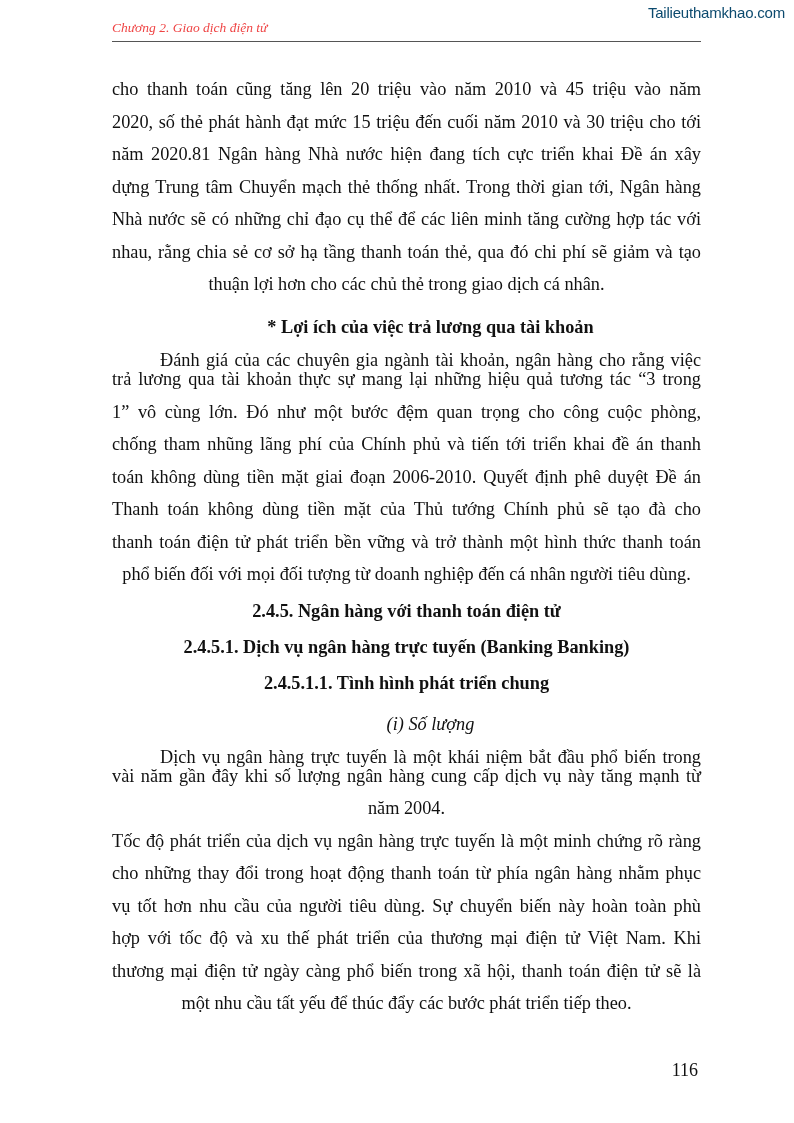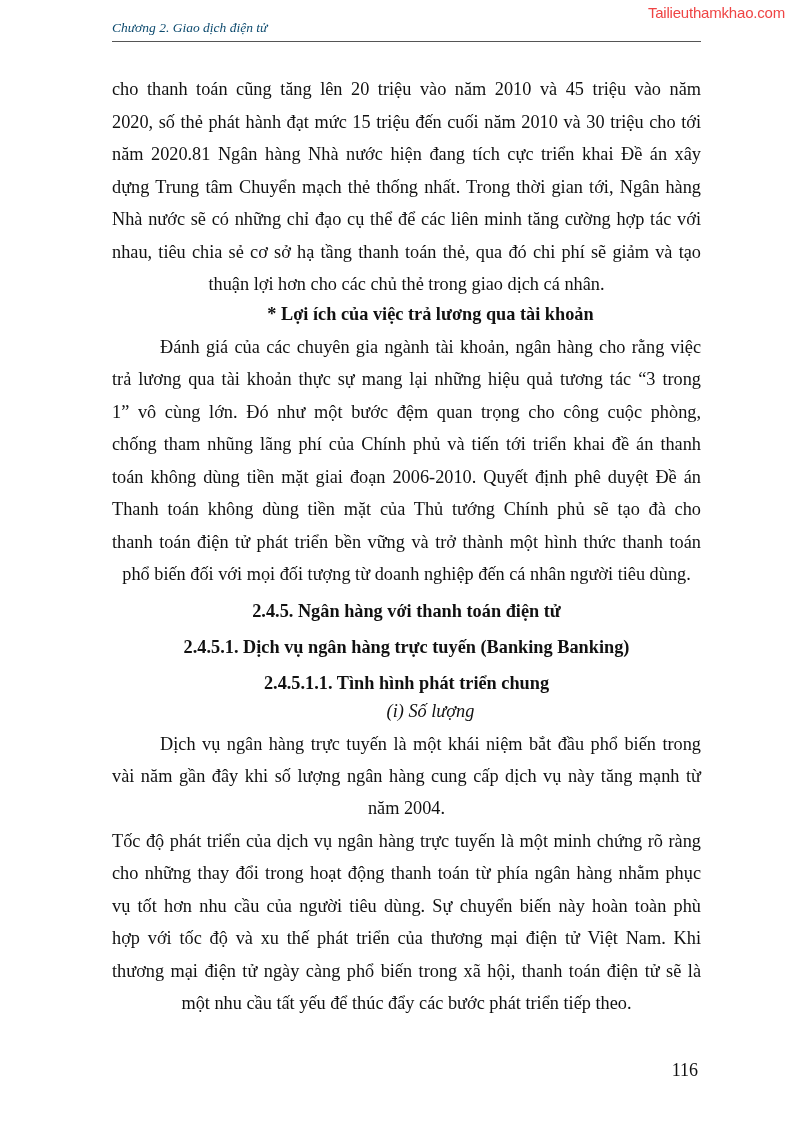--- a/index.html
+++ b/index.html
@@ -1,44 +1,44 @@
 <!DOCTYPE html>
 <html><head>
 <meta charset="utf-8">
 <style>
   html, body { margin: 0; padding: 0; background: #ffffff; }
   body { width: 794px; height: 1123px; position: relative; overflow: hidden;
          font-family: "Liberation Serif", serif; color: #111; }
   .watermark { position: absolute; top: 4px; right: 9px; font-family: "Liberation Sans", sans-serif;
-               font-size: 15px; color: #ef4444; letter-spacing: -0.2px; }
+               font-size: 15px; color: #0c4a6e; letter-spacing: -0.2px; }
   .running-header { position: absolute; left: 112px; top: 20px; width: 589px;
-                    font-style: italic; font-size: 13.5px; color: #0c4a6e;
+                    font-style: italic; font-size: 13.5px; color: #ef4444;
                     padding-bottom: 5px; border-bottom: 1px solid #555; }
   .line { position: absolute; left: 112px; width: 589px; font-size: 18.3px; line-height: 22px;
           white-space: nowrap; text-align: center; }
   .just { text-align: justify; text-align-last: justify; }
-  .indent { left: 160px; width: 541px; }
+  .indent { left: 160px; width: 541px; margin-top: 13px; }
   .bold { font-weight: bold; }
   .ital { font-style: italic; }
   .page-number { position: absolute; right: 96px; top: 1060px; font-size: 18px; }
 </style>
 </head>
 <body>
 
 <div class="watermark">Tailieuthamkhao.com</div>
 
 <div class="running-header">Chương 2. Giao dịch điện tử</div>
 
 <div>
   <div class="line just" style="top:78px">cho thanh toán cũng tăng lên 20 triệu vào năm 2010 và 45 triệu vào năm</div>
   <div class="line just" style="top:111px">2020, số thẻ phát hành đạt mức 15 triệu đến cuối năm 2010 và 30 triệu cho tới</div>
   <div class="line just" style="top:143px">năm 2020.81 Ngân hàng Nhà nước hiện đang tích cực triển khai Đề án xây</div>
   <div class="line just" style="top:176px">dựng Trung tâm Chuyển mạch thẻ thống nhất. Trong thời gian tới, Ngân hàng</div>
   <div class="line just" style="top:208px">Nhà nước sẽ có những chỉ đạo cụ thể để các liên minh tăng cường hợp tác với</div>
-  <div class="line just" style="top:241px">nhau, tiêu chia sẻ cơ sở hạ tầng thanh toán thẻ, qua đó chi phí sẽ giảm và tạo</div>
+  <div class="line just" style="top:241px">nhau, rằng chia sẻ cơ sở hạ tầng thanh toán thẻ, qua đó chi phí sẽ giảm và tạo</div>
   <div class="line" style="top:273px">thuận lợi hơn cho các chủ thẻ trong giao dịch cá nhân.</div>
 </div>
 
 <div class="line indent bold" style="top:303px">* Lợi ích của việc trả lương qua tài khoản</div>
 
 <div>
   <div class="line indent just" style="top:336px">Đánh giá của các chuyên gia ngành tài khoản, ngân hàng cho rằng việc</div>
   <div class="line just" style="top:368px">trả lương qua tài khoản thực sự mang lại những hiệu quả tương tác “3 trong</div>
   <div class="line just" style="top:401px">1” vô cùng lớn. Đó như một bước đệm quan trọng cho công cuộc phòng,</div>
   <div class="line just" style="top:433px">chống tham nhũng lãng phí của Chính phủ và tiến tới triển khai đề án thanh</div>

